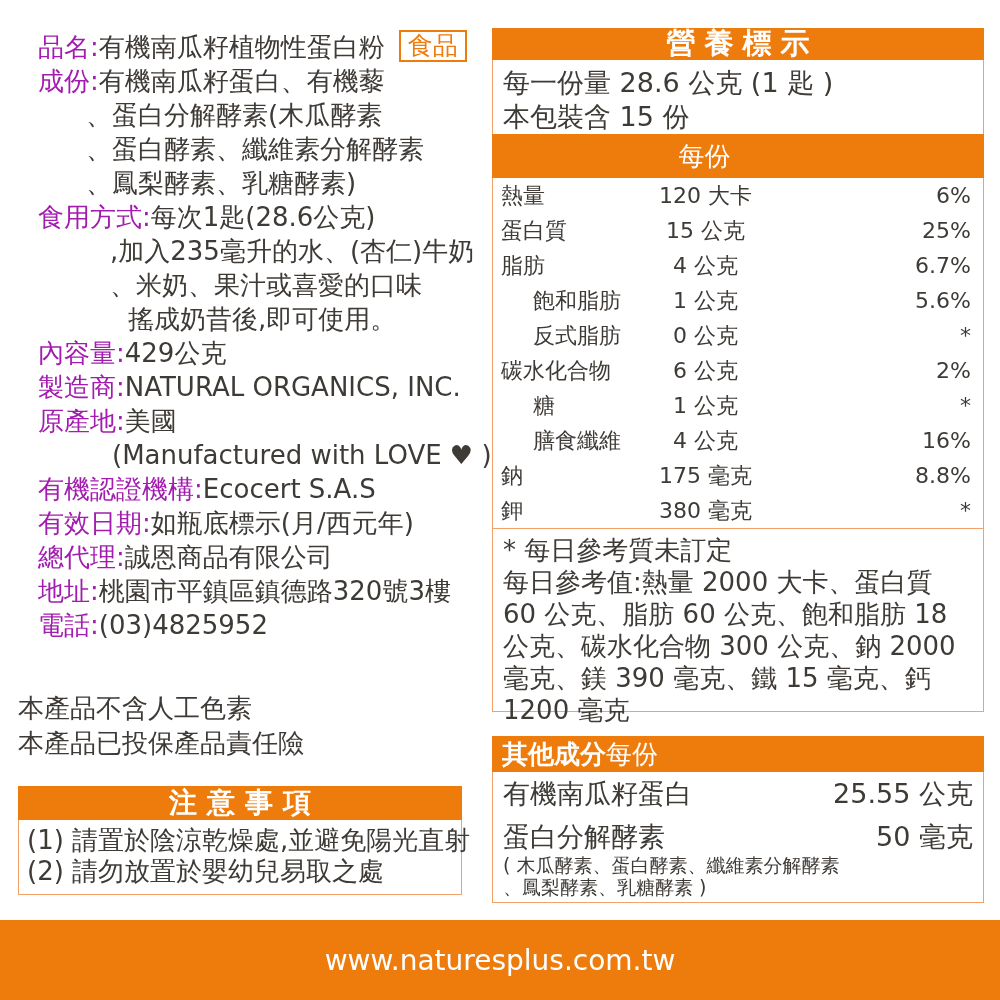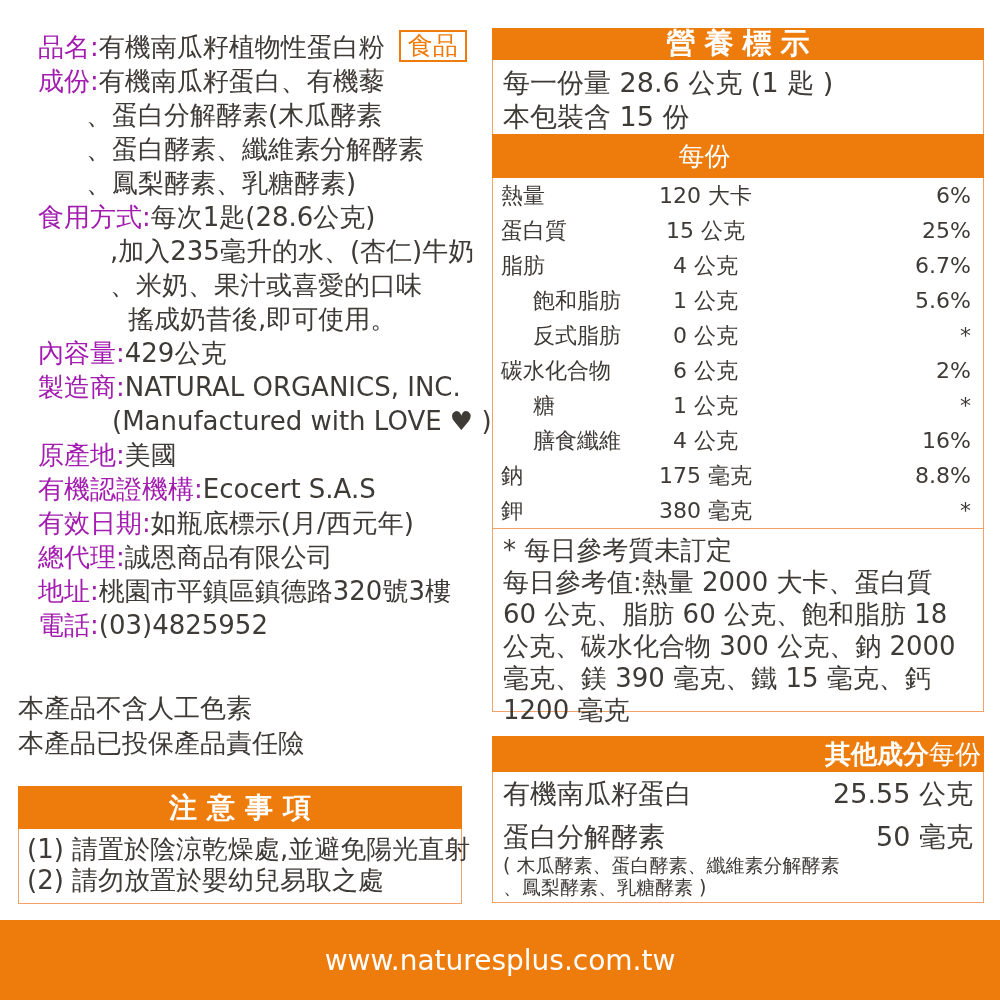--- a/index.html
+++ b/index.html
@@ -13,21 +13,21 @@
   .ind-a{padding-left:68px;}
   .ind-b{padding-left:92px;}
   .ind-c{padding-left:110px;}
   .ind-d{padding-left:94px;}
   .badge{display:inline-block;margin-left:14px;border:2px solid #ee7c0d;color:#ee7c0d;
          font-size:25px;line-height:28px;padding:0 7px;vertical-align:2px;}
 
   .notes{position:absolute;left:18px;top:691px;font-size:26px;line-height:35px;}
 
   .caution{position:absolute;left:18px;top:786px;width:442px;border:1px solid #f2a269;background:#fff;}
-  .caution-head{height:43px;margin:-1px -1px 0;background:#ee7c0d;color:#fff;font-weight:bold;
+  .caution-head{height:34px;margin:-1px -1px 0;background:#ee7c0d;color:#fff;font-weight:bold;
                 font-size:28px;letter-spacing:10px;padding-left:10px;
                 display:flex;align-items:center;justify-content:center;}
   .caution-body{padding:5px 8px 7px;}
   .caution-item{font-size:26px;line-height:31px;white-space:nowrap;}
 
   
   .nutri{position:absolute;left:492px;top:28px;width:492px;height:684px;box-sizing:border-box;
          border:1px solid #f2a269;background:#fff;}
   .nutri-title{height:32px;margin:-1px -1px 0;background:#ee7c0d;color:#fff;font-weight:bold;
                font-size:29px;letter-spacing:9px;padding-left:9px;
@@ -42,21 +42,21 @@
   .nrow .name{white-space:nowrap;}
   .nrow.ind .name{padding-left:32px;}
   .nrow .amt{text-align:center;white-space:nowrap;}
   .nrow .pct{text-align:right;padding-right:4px;white-space:nowrap;}
   .footnote{border-top:1px solid #f2a269;padding:5px 10px;font-size:26px;line-height:32px;}
 
   
   .others{position:absolute;left:492px;top:736px;width:492px;height:167px;box-sizing:border-box;
           border:1px solid #f2a269;background:#fff;}
   .others-head{height:36px;margin:-1px -1px 0;background:#ee7c0d;color:#fff;font-size:26px;
-               display:flex;align-items:center;justify-content:flex-end;padding:0 3px;}
+               display:flex;align-items:center;justify-content:flex-start;padding:0 10px;}
   .others-head .t{font-weight:bold;}
   .others-body{padding:5px 10px;}
   .orow{display:flex;justify-content:space-between;align-items:baseline;font-size:27px;line-height:34px;gap:30px;}
   .orow.first{margin-bottom:9px;}
   .enzyme-note{font-size:19px;line-height:22px;}
 
   .footer{position:absolute;left:0;top:920px;width:1000px;height:80px;background:#ee7c0d;color:#fff;
           font-size:28px;display:flex;align-items:center;justify-content:center;}
 </style>
 </head>
@@ -79,24 +79,24 @@
     </div>
     <div class="line ind-b">,加入235毫升的水、(杏仁)牛奶</div>
     <div class="line ind-b">、米奶、果汁或喜愛的口味</div>
     <div class="line ind-c">搖成奶昔後,即可使用。</div>
     <div class="line">
       <span class="lbl">內容量:</span><span>429公克</span>
     </div>
     <div class="line">
       <span class="lbl">製造商:</span><span>NATURAL ORGANICS, INC.</span>
     </div>
+    <div class="line">
+      <span class="lbl">原產地:</span><span>美國</span>
+    </div>
     <div class="line ind-d">(Manufactured with LOVE ♥ )</div>
-    <div class="line">
-      <span class="lbl">原產地:</span><span>美國</span>
-    </div>
     <div class="line">
       <span class="lbl">有機認證機構:</span><span>Ecocert S.A.S</span>
     </div>
     <div class="line">
       <span class="lbl">有效日期:</span><span>如瓶底標示(月/西元年)</span>
     </div>
     <div class="line">
       <span class="lbl">總代理:</span><span>誠恩商品有限公司</span>
     </div>
     <div class="line">

